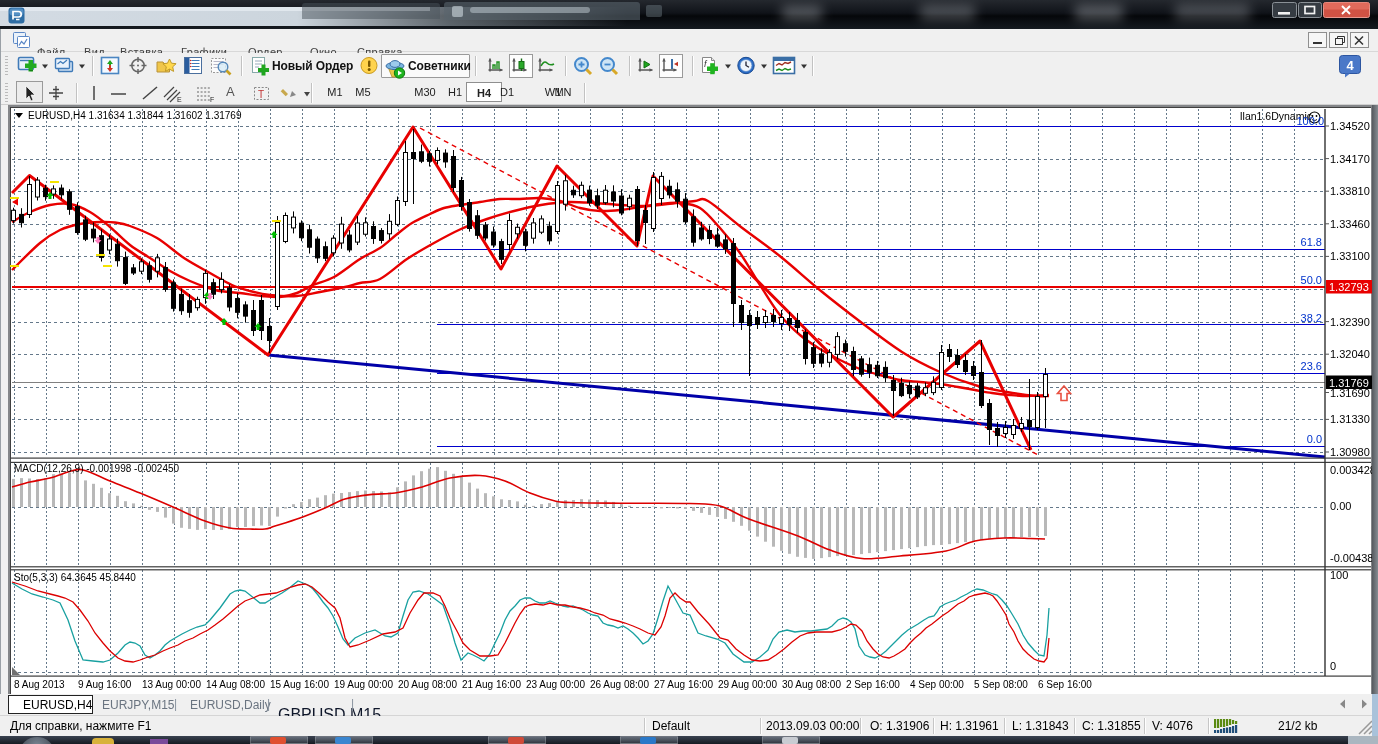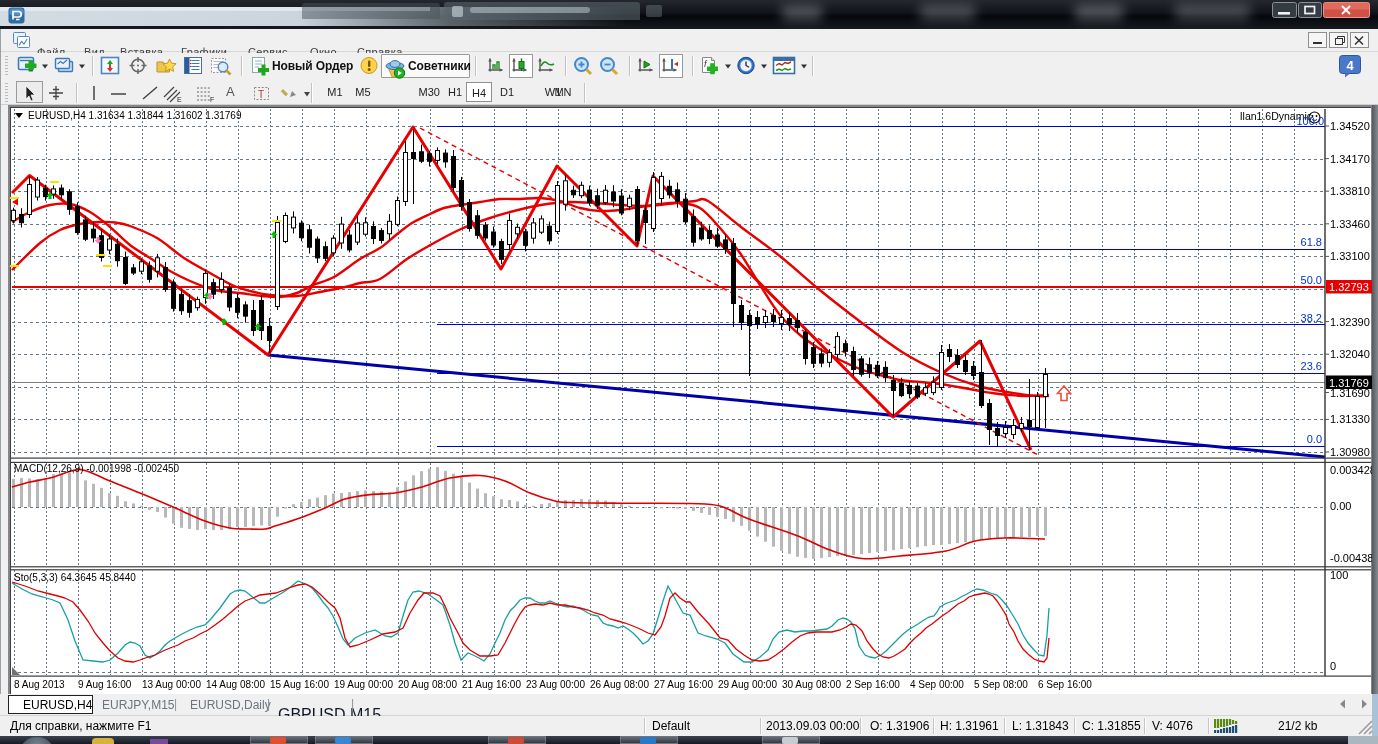--- a/index.html
+++ b/index.html
@@ -51,21 +51,21 @@
 <div class="menubar">
       <svg style="position:absolute;left:13px;top:3px" width="18" height="17">
 <rect x="0.5" y="0.5" width="12" height="11" rx="1" fill="#eaf2fa" stroke="#5b87c5"></rect>
 <rect x="4.5" y="4.5" width="12" height="11" rx="1" fill="#fff" stroke="#5b87c5"></rect>
 <path d="M6,13.5 l2.5,-4 2.5,2.5 3,-5" stroke="#5b87c5" stroke-width="1.2" fill="none"></path>
       </svg>
       <div class="mi" style="left:37px">Файл</div>
       <div class="mi" style="left:84px">Вид</div>
       <div class="mi" style="left:120px">Вставка</div>
       <div class="mi" style="left:181px">Графики</div>
-      <div class="mi" style="left:248px">Сервис</div>
+      <div class="mi" style="left:248px">Ордер</div>
       <div class="mi" style="left:310px">Окно</div>
       <div class="mi" style="left:357px">Справка</div>
       <svg style="position:absolute;left:1308px;top:3px" width="64" height="17">
 <g fill="#f6f6f6" stroke="#8f8f8f">
           <rect x="0.5" y="0.5" width="18" height="15"></rect>
           <rect x="21.5" y="0.5" width="18" height="15"></rect>
           <rect x="42.5" y="0.5" width="18" height="15"></rect>
         </g>
 <rect x="5" y="10" width="9" height="2" fill="#333"></rect>
 <g fill="none" stroke="#333">
@@ -254,23 +254,23 @@
       <svg class="tbicon" style="left:278px" width="36" height="22">
         <path d="M5,6 l5,5 -2.3,2.3 -5,-5 z" fill="#c8a84d"></path>
         <path d="M14,8 l4,4 -6,2 z" fill="#888"></path>
 <path d="M26,9 l6,0 -3,4.5 z" fill="#444"></path>
       </svg>
       <div class="sep" style="left:311px"></div>
       <div class="sep" style="left:584px"></div>
       <div class="tfbtn" style="left:322px;width:26px;">M1</div>
       <div class="tfbtn" style="left:350px;width:26px;">M5</div>
       <div class="tfbtn" style="left:378px;width:30px;margin-top:40px;">M15</div>
-      <div class="tfbtn" style="left:410px;width:30px;text-align:right;">M30</div>
+      <div class="tfbtn" style="left:410px;width:30px;">M30</div>
       <div class="tfbtn" style="left:442px;width:26px;">H1</div>
-      <div class="tfbtn" style="left:466px;width:26px; background:#fff;border:1px solid #8f8f8f;">H4</div>
+      <div class="tfbtn" style="left:466px;width:36px; background:#fff;border:1px solid #8f8f8f;font-weight:bold;">H4</div>
       <div class="tfbtn" style="left:494px;width:26px;">D1</div>
       <div class="tfbtn" style="left:540px;width:26px;">W1</div>
       <div class="tfbtn" style="left:550px;width:26px;">MN</div>
     </div>
 <svg width="1364" height="590" viewBox="8 105 1364 590" style="position:absolute;left:8px;top:105px">
 <rect x="8" y="105" width="1364" height="589.5" fill="#848689"></rect>
 <rect x="10" y="107" width="1361" height="587" fill="#404040"></rect>
 <rect x="11" y="108" width="1360" height="586" fill="#ffffff"></rect>
 <path d="M14,109V457 M14,463V566 M14,570V675 M46,109V457 M46,463V566 M46,570V675 M78,109V457 M78,463V566 M78,570V675 M110,109V457 M110,463V566 M110,570V675 M142,109V457 M142,463V566 M142,570V675 M174,109V457 M174,463V566 M174,570V675 M206,109V457 M206,463V566 M206,570V675 M238,109V457 M238,463V566 M238,570V675 M270,109V457 M270,463V566 M270,570V675 M302,109V457 M302,463V566 M302,570V675 M334,109V457 M334,463V566 M334,570V675 M366,109V457 M366,463V566 M366,570V675 M398,109V457 M398,463V566 M398,570V675 M430,109V457 M430,463V566 M430,570V675 M462,109V457 M462,463V566 M462,570V675 M494,109V457 M494,463V566 M494,570V675 M526,109V457 M526,463V566 M526,570V675 M558,109V457 M558,463V566 M558,570V675 M590,109V457 M590,463V566 M590,570V675 M622,109V457 M622,463V566 M622,570V675 M654,109V457 M654,463V566 M654,570V675 M686,109V457 M686,463V566 M686,570V675 M718,109V457 M718,463V566 M718,570V675 M750,109V457 M750,463V566 M750,570V675 M782,109V457 M782,463V566 M782,570V675 M814,109V457 M814,463V566 M814,570V675 M846,109V457 M846,463V566 M846,570V675 M878,109V457 M878,463V566 M878,570V675 M910,109V457 M910,463V566 M910,570V675 M942,109V457 M942,463V566 M942,570V675 M974,109V457 M974,463V566 M974,570V675 M1006,109V457 M1006,463V566 M1006,570V675 M1038,109V457 M1038,463V566 M1038,570V675 M1070,109V457 M1070,463V566 M1070,570V675 M1102,109V457 M1102,463V566 M1102,570V675 M1134,109V457 M1134,463V566 M1134,570V675 M1166,109V457 M1166,463V566 M1166,570V675 M1198,109V457 M1198,463V566 M1198,570V675 M1230,109V457 M1230,463V566 M1230,570V675 M1262,109V457 M1262,463V566 M1262,570V675 M1294,109V457 M1294,463V566 M1294,570V675" stroke="#64788a" stroke-width="1" fill="none" stroke-dasharray="2,2" shape-rendering="crispEdges"></path>
 <path d="M12,126.5H1325 M12,159.1H1325 M12,191.7H1325 M12,224.3H1325 M12,256.9H1325 M12,289.5H1325 M12,322.1H1325 M12,354.7H1325 M12,387.3H1325 M12,419.9H1325 M12,452.5H1325" stroke="#64788a" stroke-width="1" fill="none" stroke-dasharray="3,3" shape-rendering="crispEdges"></path>

